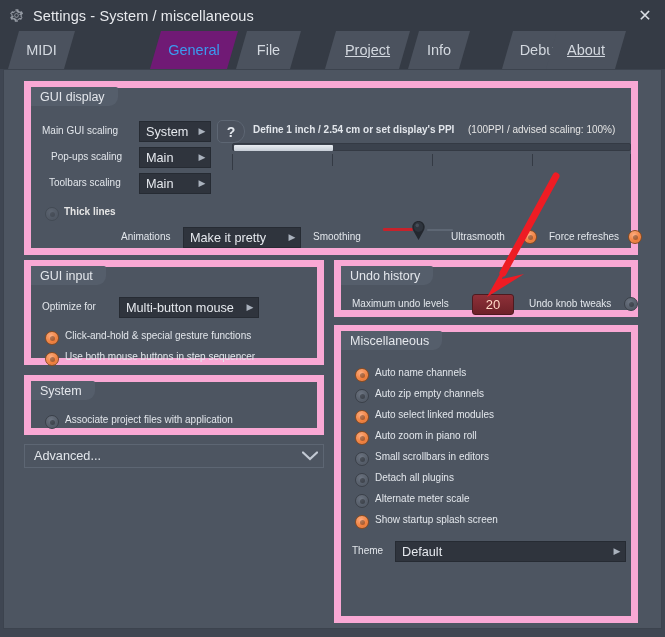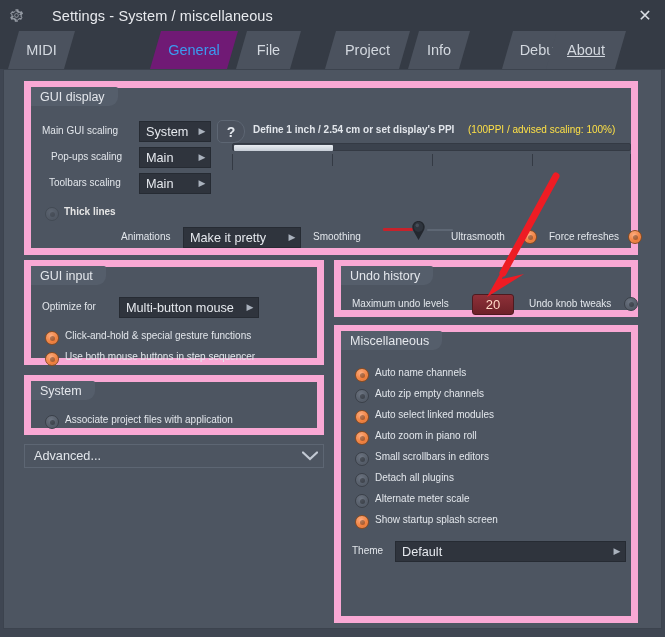--- a/index.html
+++ b/index.html
@@ -24,21 +24,20 @@
   }
 
   
   .titlebar {
     position: absolute;
     left: 0; top: 0;
     width: 665px; height: 31px;
     background: #353b45;
     display: flex;
     align-items: center;
-    gap: 19px;
   }
   .gear-icon {
     margin-left: 9px;
     width: 15px; height: 15px;
     flex: 0 0 auto;
     opacity: .62;
   }
   .title-text {
     margin-left: 9px;
     font-size: 14.5px;
@@ -123,21 +122,21 @@
   }
 
   
   .lbl {
     position: absolute;
     font-size: 10px;
     color: #e2e6eb;
     white-space: nowrap;
   }
   .lbl.dim { color: #e5e5e5; font-weight: bold; }
-  .lbl.muted { color: #fde047; }
+  .lbl.muted { color: #e5e5e5; }
 
   
   .combo {
     position: absolute;
     height: 21px;
     background: #2f343d;
     border: 1px solid #262b33;
     box-sizing: border-box;
     display: flex;
     align-items: center;
@@ -319,21 +318,21 @@
       <path fill="#cfd5dd" d="M20.3 13.2c.04-.39.07-.79.07-1.2s-.03-.81-.07-1.2l2.03-1.54a.5.5 0 0 0 .12-.63l-1.92-3.32a.5.5 0 0 0-.6-.22l-2.39.96a7.4 7.4 0 0 0-2.07-1.2l-.36-2.54a.5.5 0 0 0-.5-.42h-3.84a.5.5 0 0 0-.5.42l-.36 2.54c-.75.3-1.45.71-2.07 1.2l-2.39-.96a.5.5 0 0 0-.6.22L1.95 8.63a.5.5 0 0 0 .12.63L4.1 10.8c-.04.39-.07.79-.07 1.2s.03.81.07 1.2l-2.03 1.54a.5.5 0 0 0-.12.63l1.92 3.32c.12.21.37.3.6.22l2.39-.96c.62.49 1.32.9 2.07 1.2l.36 2.54c.4.24.25.42.5.42h3.84a.5.5 0 0 0 .5-.42l.36-2.54c.75-.3 1.45-.71 2.07-1.2l2.39.96c.23.08.48-.1.6-.22l1.92-3.32a.5.5 0 0 0-.12-.63L20.3 13.2zm-1.78-2.18c.04.38.06.64.06.98s-.02.6-.06.98l-.13 1.06.83.63.99.75-.67 1.16-1.17-.47-.98-.39-.85.67c-.5.39-1.04.71-1.62.94l-.99.39-.15 1.06-.18 1.24h-1.34l-.18-1.24-.15-1.06-.99-.39a5.9 5.9 0 0 1-1.62-.94l-.85-.67-.98.39-1.17.47-.67-1.16.99-.75.83-.63-.13-1.06A8.2 8.2 0 0 1 5.4 12c0-.34.02-.6.06-.98l.13-1.06-.83-.63-.99-.75.67-1.16 1.17.47.98.39.85-.67c.5-.39 1.04-.71 1.62-.94l.99-.39.15-1.06.18-1.24h1.34l.18 1.24.15 1.06.99.39c.58.23 1.12.55 1.62.94l.85.67.98-.39 1.17-.47.67 1.16-.99.75-.83.63.13 1.06z"></path>
     </svg>
     <span class="title-text">Settings - System / miscellaneous</span>
     <div class="close-btn">✕</div>
   </div>
 
   <div class="tabbar">
     <div class="tab" style="left:8px;   width:67px;">MIDI</div>
     <div class="tab active" style="left:150px; width:88px;">General</div>
     <div class="tab" style="left:236px; width:65px;">File</div>
-    <div class="tab" style="left:325px; width:85px;">Project</div>
+    <div class="tab" style="left:325px; width:85px;text-decoration:underline;">Project</div>
     <div class="tab" style="left:408px; width:62px;">Info</div>
     <div class="tab" style="left:502px; width:78px;">Debug</div>
     <div class="tab" style="left:546px; width:80px;text-decoration:underline;">About</div>
   </div>
 
   <div class="content">
 
     <div class="group" style="left:20px; top:11px; width:614px; height:174px;">
       <div class="group-title">
         <span>GUI display</span>

